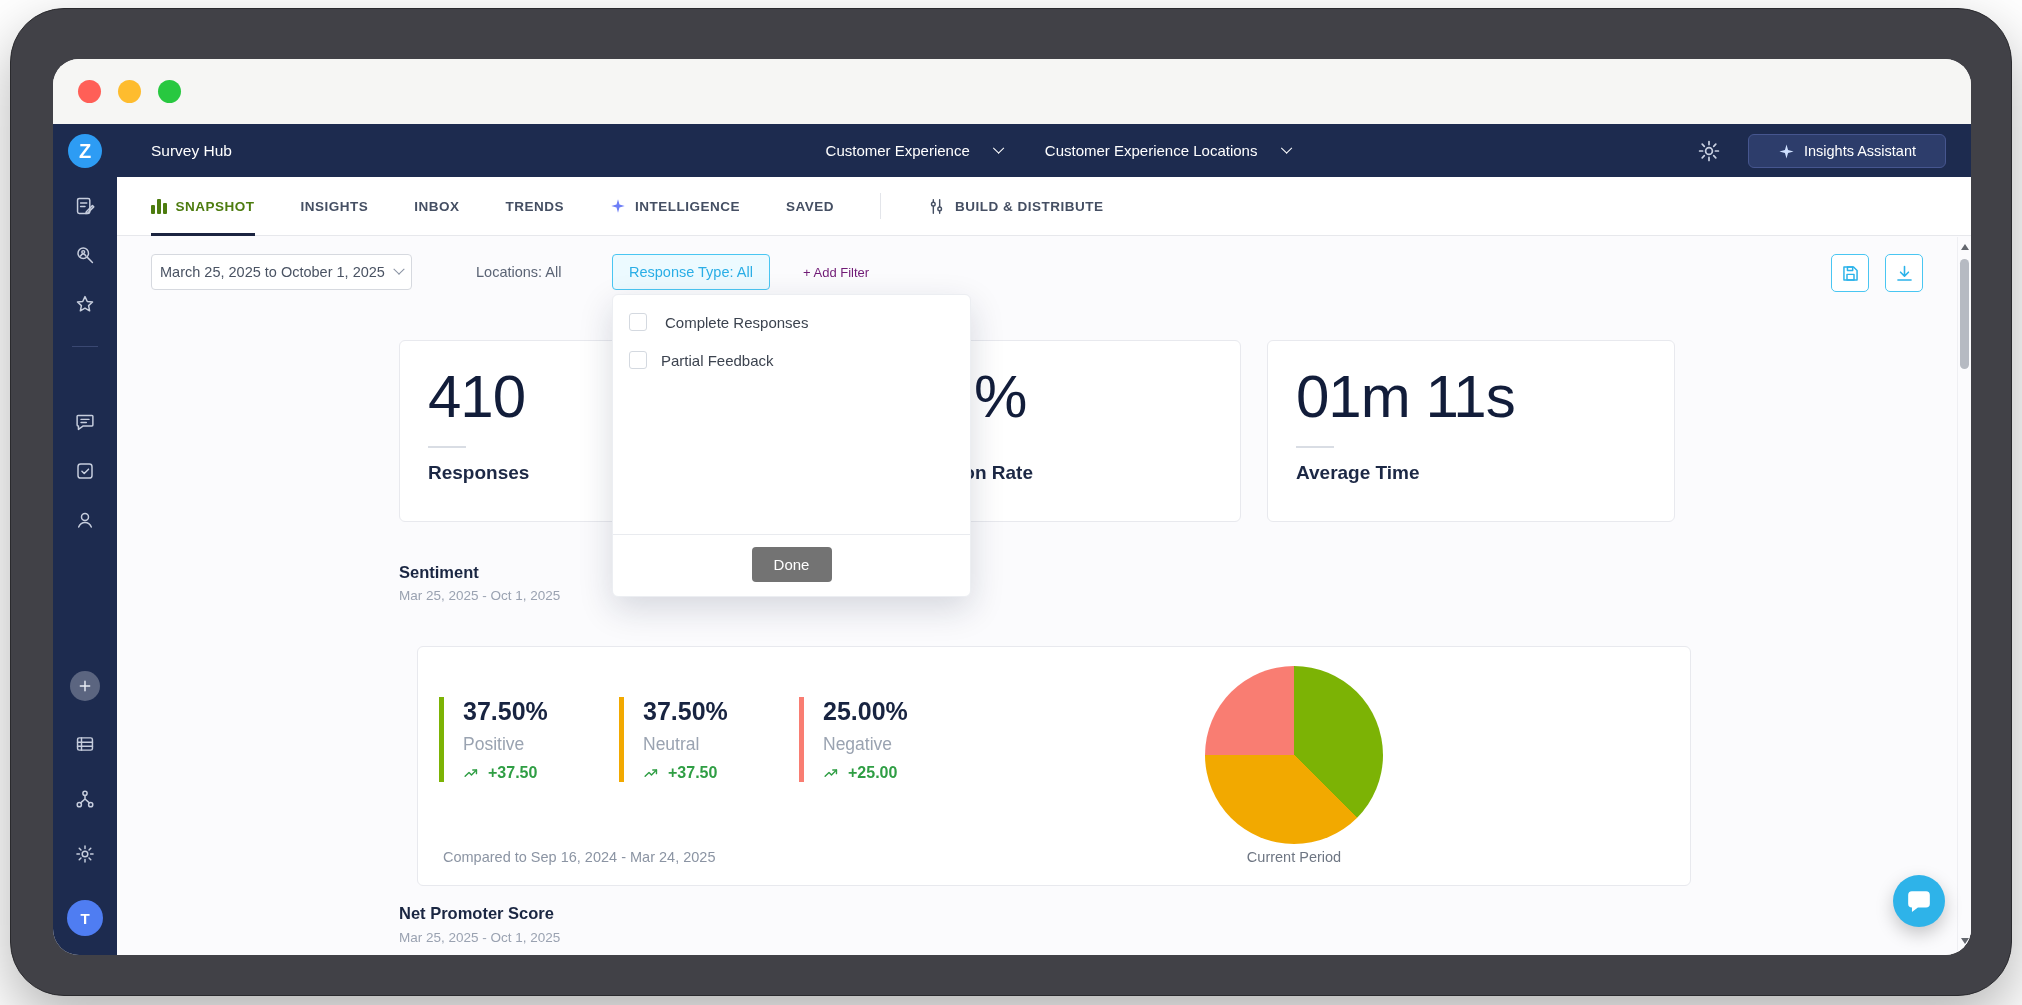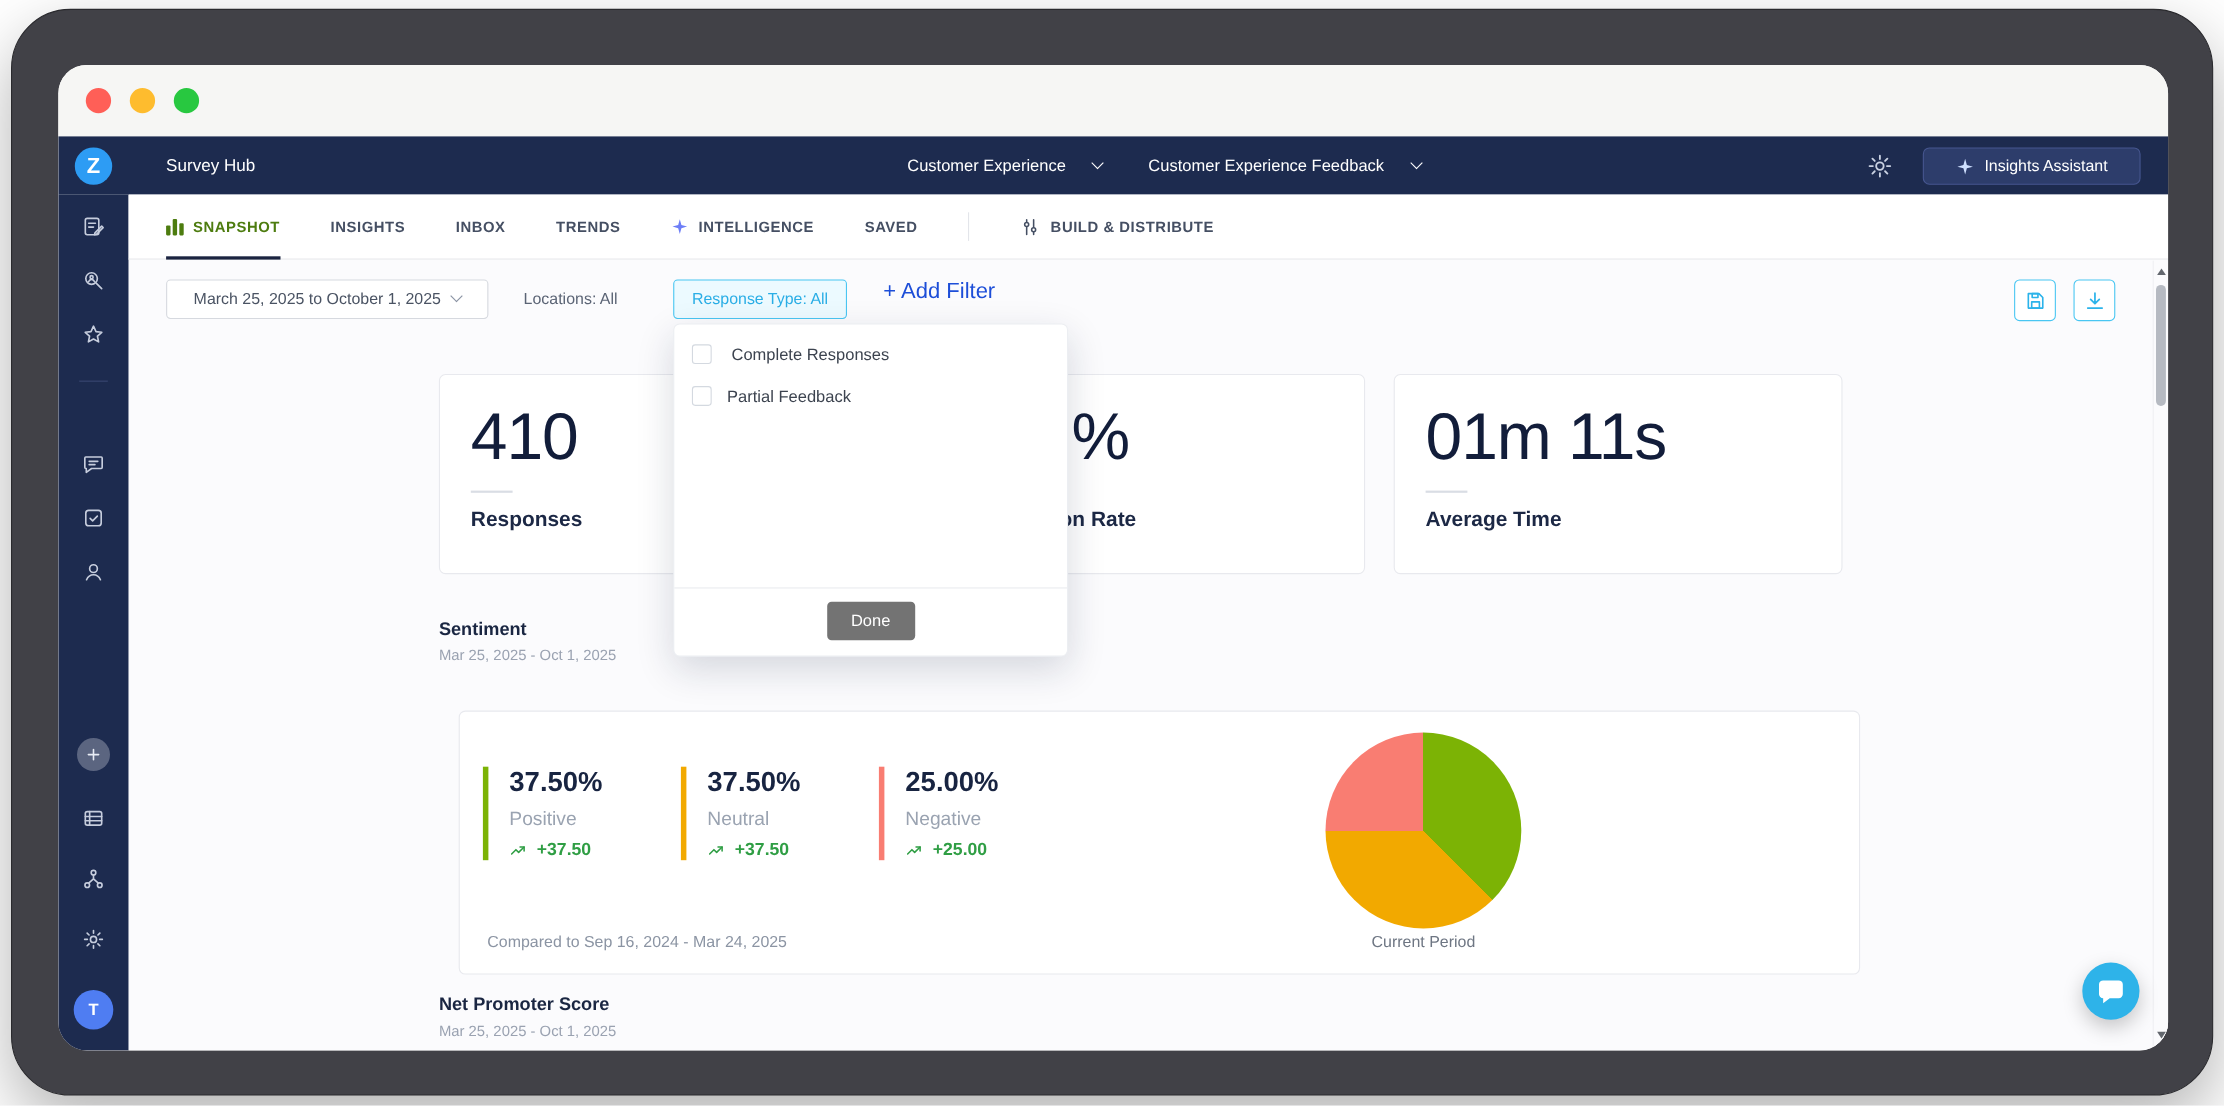--- a/index.html
+++ b/index.html
@@ -58,26 +58,26 @@
   .tab.active { color:#4d7c0f; font-weight:800; }
   .tab.active::after { content:""; position:absolute; left:0; right:0; bottom:-1px; height:3px; background:#1b2440; }
   .tab-divider { width:1px; background:#e3e5ea; margin:16px 0; }
   .bars-icon { display:flex; align-items:flex-end; gap:2.5px; height:15px; }
   .bars-icon i { display:block; width:3.5px; background:currentColor; border-radius:1px; }
   .bars-icon i:nth-child(1){ height:9px; } .bars-icon i:nth-child(2){ height:15px; } .bars-icon i:nth-child(3){ height:11px; }
 
   
   .chip { position:absolute; top:77px; height:36px; display:inline-flex; align-items:center; gap:10px;
           font-size:14.5px; border-radius:4px; cursor:pointer; white-space:nowrap; }
-  .date-chip { left:34px; padding:0 24px; border:1px solid #d6d9df; background:#fff; color:#4a5363; }
+  .date-chip { left:34px; padding:0 8px; border:1px solid #d6d9df; background:#fff; color:#4a5363; }
   .date-chip .caret { color:#8a93a3; }
   .locations-chip { left:359px; color:#5b6475; }
   .response-chip { left:495px; padding:0 16px; border:1.5px solid #49c6f2; background:#ecfaff; color:#2aaee6; }
-  .add-filter { position:absolute; left:686px; top:77px; height:36px; display:flex; align-items:flex-start;
-                color:#1d4ed8; font-size:20px; font-weight:500; cursor:pointer; }
+  .add-filter { position:absolute; left:686px; top:77px; height:36px; display:flex; align-items:center;
+                color:#701a75; font-size:13px; font-weight:500; cursor:pointer; }
   .icon-btn { position:absolute; top:77px; width:38px; height:38px; border:1.5px solid #49c6f2; border-radius:5px;
               background:#fff; color:#2bb3ea; display:flex; align-items:center; justify-content:center; cursor:pointer; }
   .save-btn { left:1714px; } .download-btn { left:1768px; }
 
   
   .dropdown { position:absolute; left:495px; top:117px; width:359px; height:303px; background:#fff;
               border:1px solid #eceef2; border-radius:6px; box-shadow:0 12px 34px rgba(20,30,60,.16);
               z-index:30; display:flex; flex-direction:column; }
   .option-row { display:flex; align-items:center; gap:14px; padding:10px 16px; font-size:15px; color:#3c434f; cursor:pointer; }
   .option-row:first-child { margin-top:8px;gap:18px; }
@@ -142,21 +142,21 @@
       <div class="logo">
           <span>Z</span>
         </div>
       <div class="app-name">Survey Hub</div>
       <div class="appbar-center">
         <div class="nav-select">
           <span>Customer Experience</span>
           <i class="caret"></i>
         </div>
         <div class="nav-select">
-          <span>Customer Experience Feedback</span>
+          <span>Customer Experience Locations</span>
           <i class="caret"></i>
         </div>
       </div>
       <div class="appbar-gear">
         <svg viewBox="0 0 24 24" width="24" height="24" fill="none" stroke="currentColor" stroke-width="1.7" stroke-linecap="round">
           <circle cx="12" cy="12" r="3.4"></circle>
           <path d="M12 2.6v3M12 18.4v3M2.6 12h3M18.4 12h3M5.2 5.2l2.1 2.1M16.7 16.7l2.1 2.1M18.8 5.2l-2.1 2.1M7.3 16.7l-2.1 2.1"></path>
         </svg>
       </div>
       <button class="assistant-btn">

